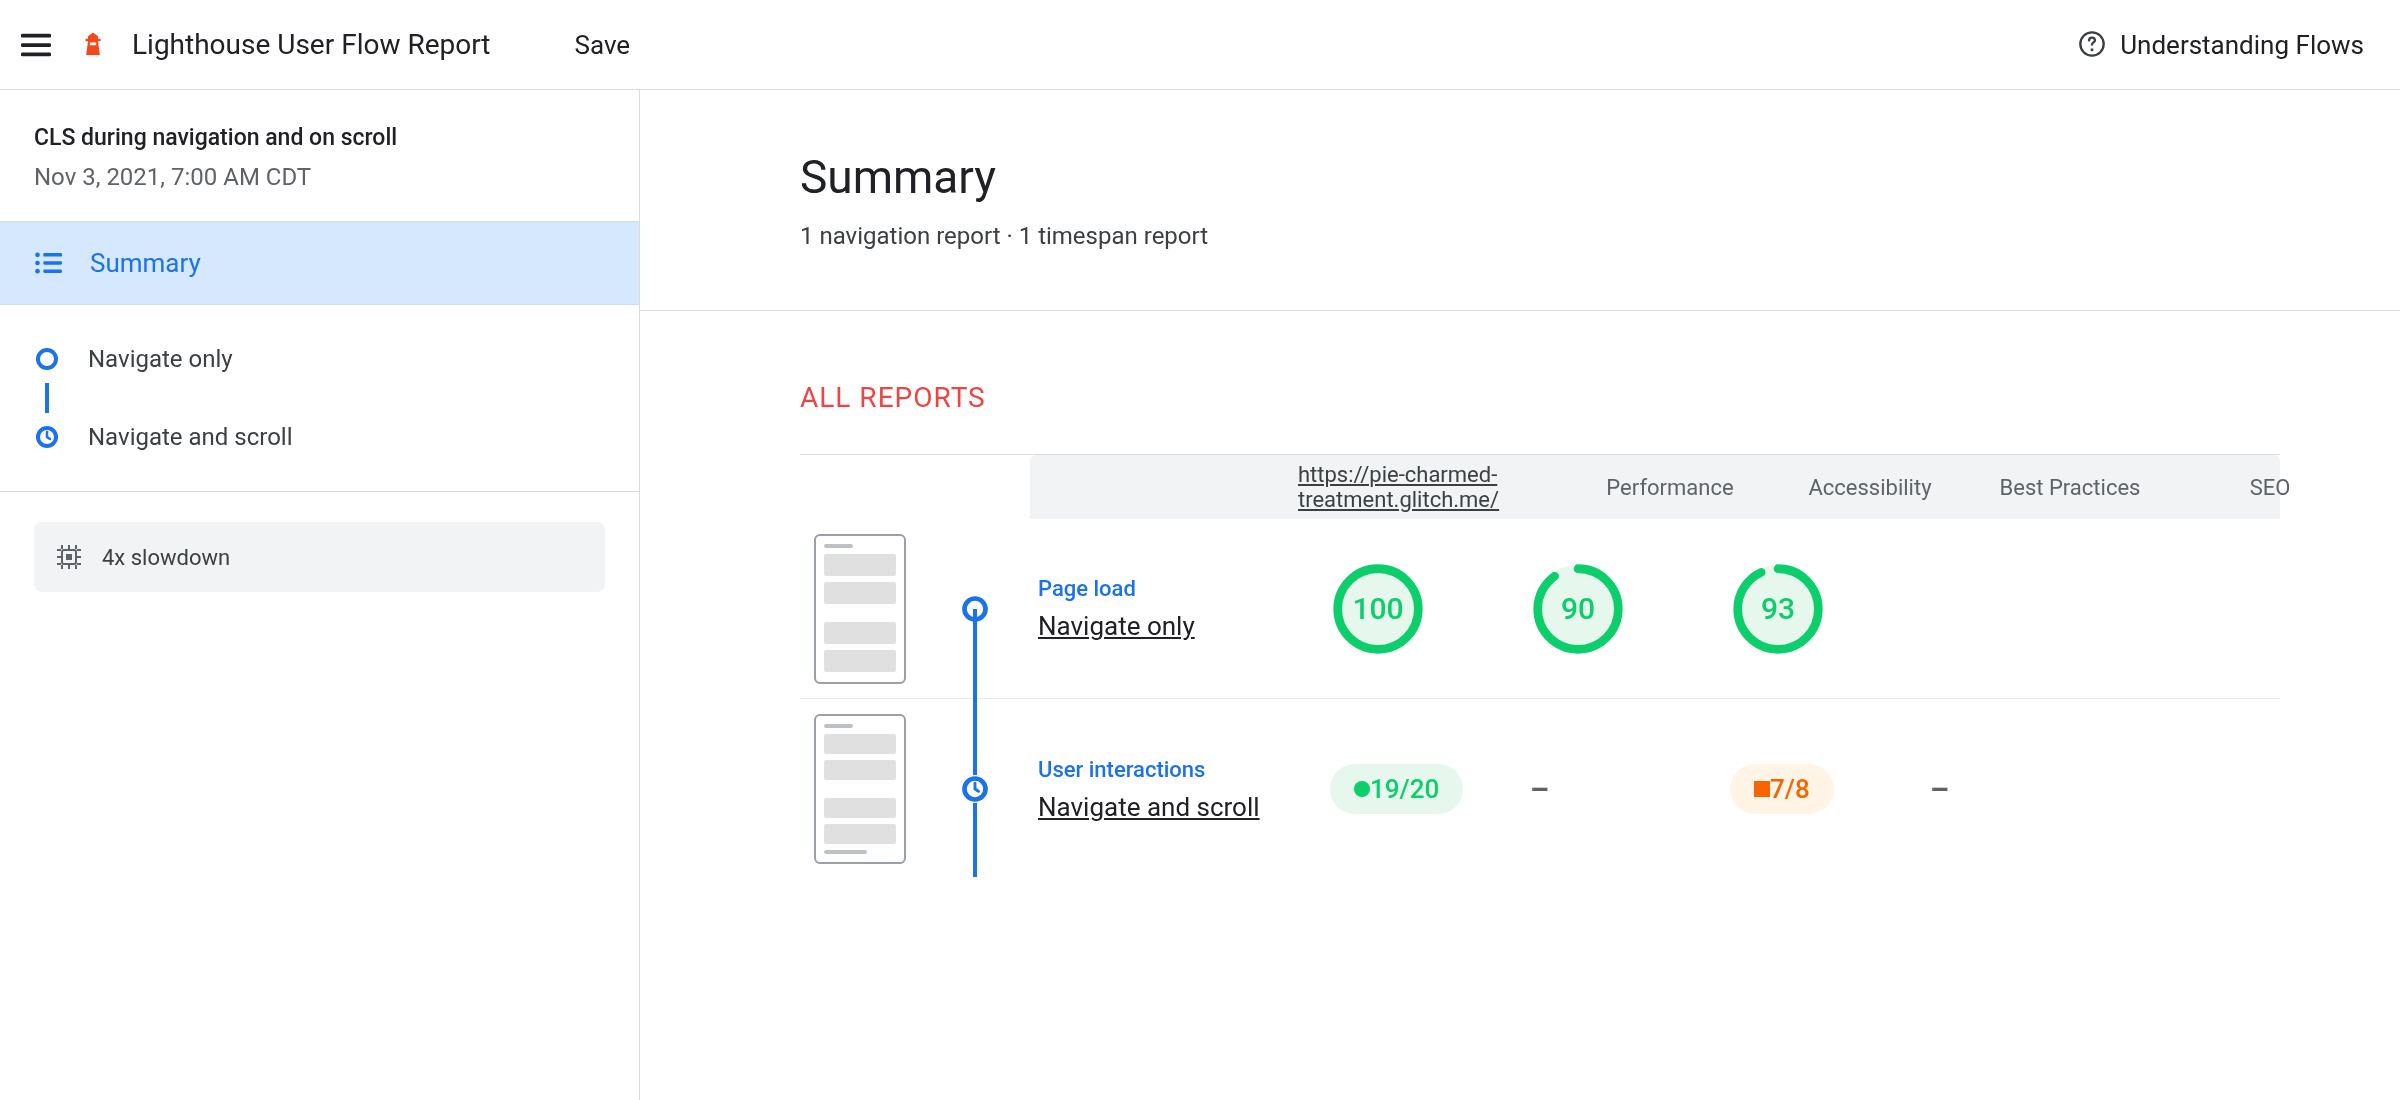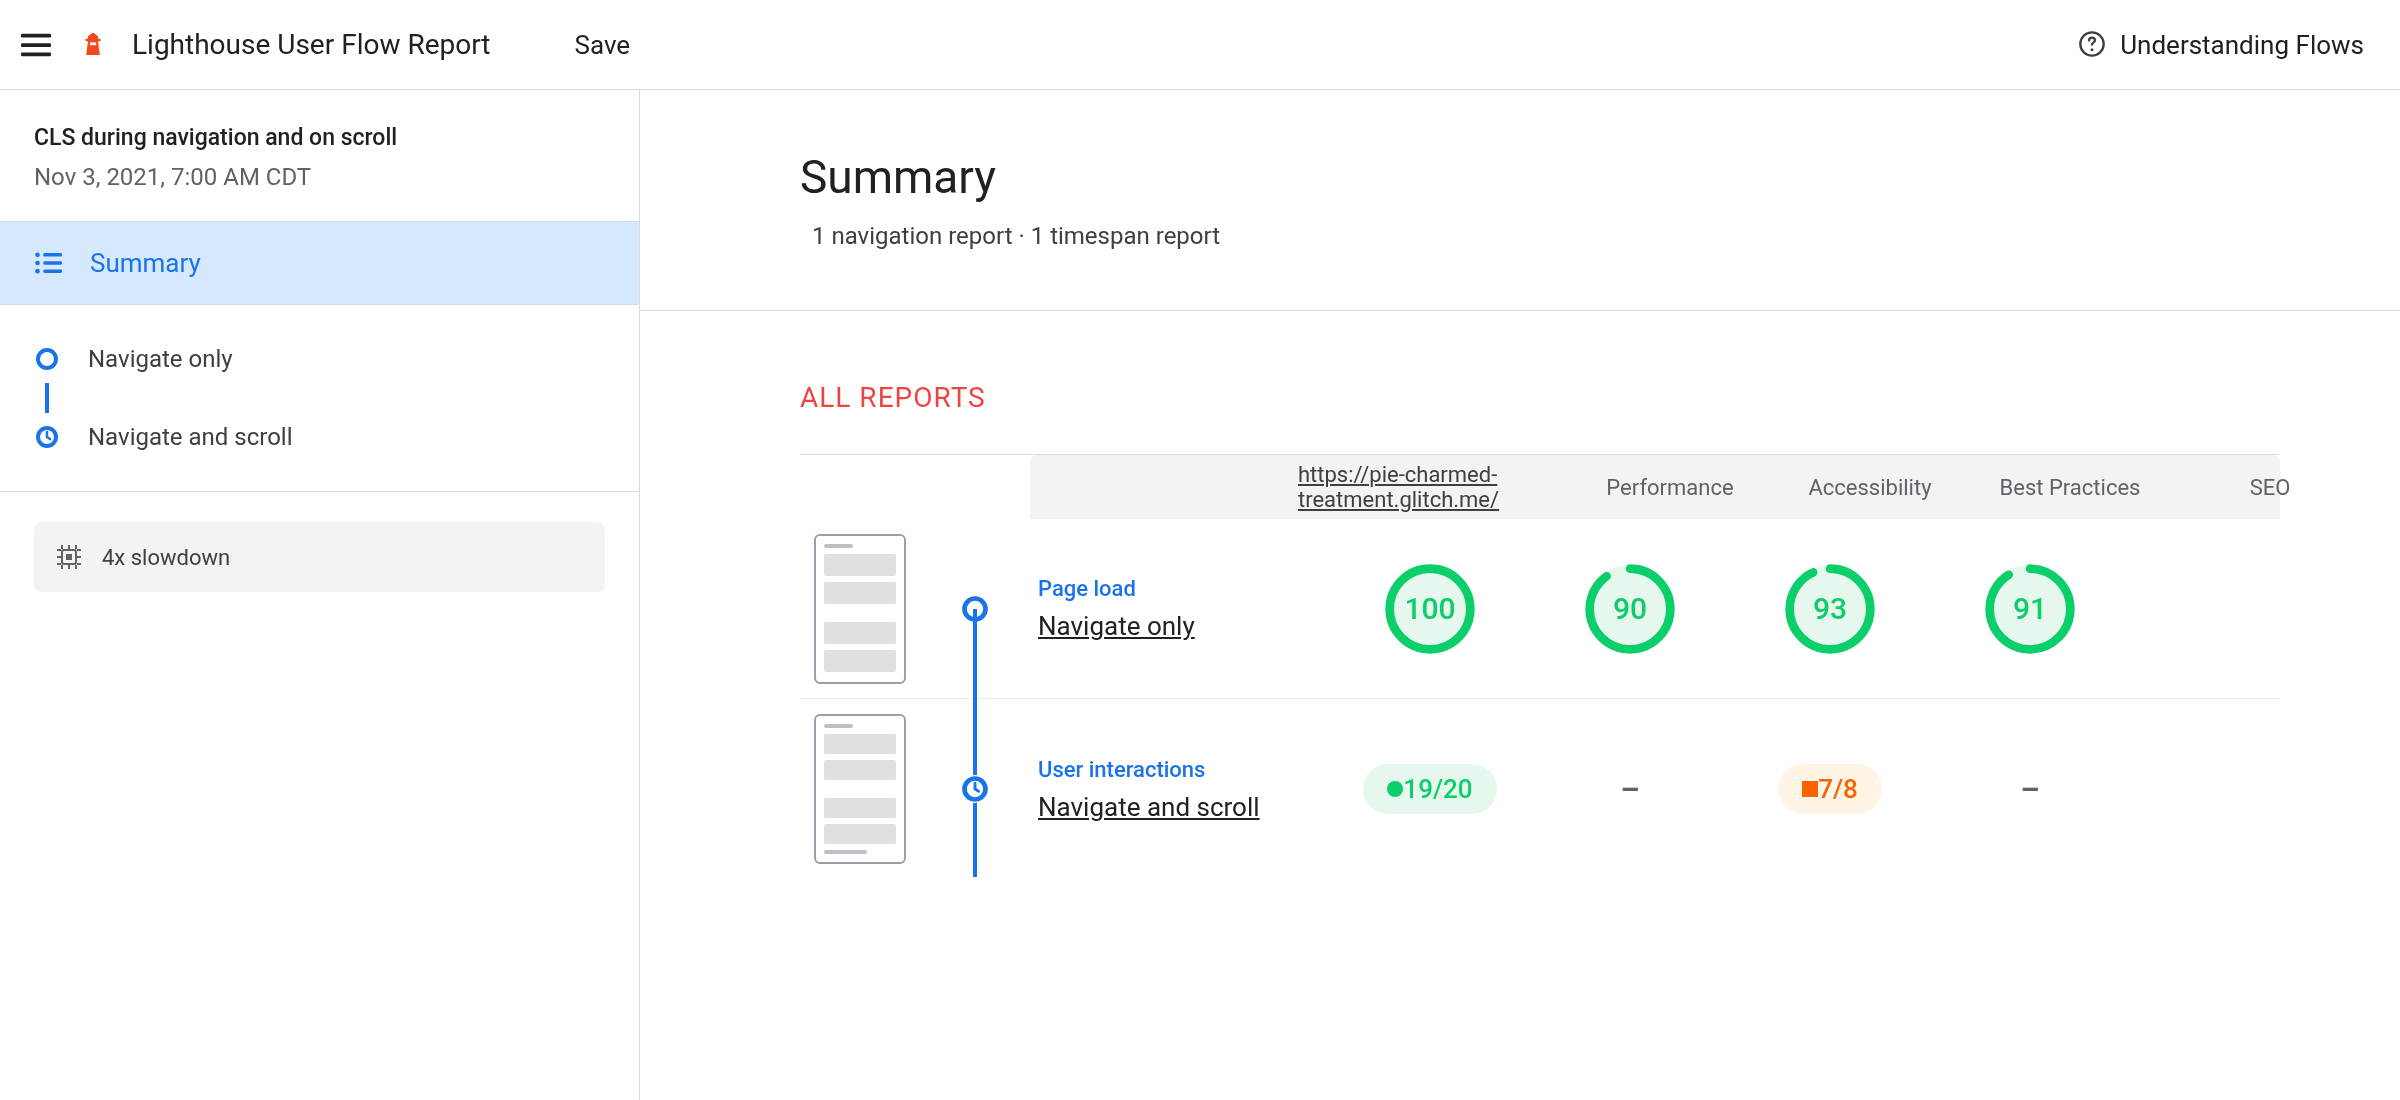--- a/index.html
+++ b/index.html
@@ -64,21 +64,21 @@
   .step-connector-line { width:4px; height:30px; background:#1a73e8; }
 
   
   .env-box { margin:30px 34px; background:#f1f3f4; border-radius:8px; padding:22px 22px; display:flex;flex-direction:column;gap:16px; }
   .env-row { display:flex;align-items:center;gap:20px; font-size:22px; color:#3c4043; }
 
   
   .main { flex:1; overflow:auto; }
   .summary-head { padding: 60px 0 60px 160px; }
   .summary-title { font-size:46px; font-weight:400; margin-bottom:18px; }
-  .summary-sub   { font-size:24px; color:#3c4043;margin-left:12px; }
+  .summary-sub   { font-size:24px; color:#3c4043; }
 
   .divider-full { height:1px; background:#dadce0; }
 
   .reports-wrap { padding: 70px 120px 0 160px; }
   .all-reports-label { font-size:28px; letter-spacing:1px; color:#ef4444; margin-bottom:40px; }
 
   
   .report-table { width: 100%; max-width: 1480px; }
   .rt-head {
     display:grid;
@@ -110,21 +110,21 @@
 
   .vtimeline-cell{position:relative;height:100%;}
   .vtimeline-line{position:absolute;left:50%;transform:translateX(-50%);top:50%;bottom:-100%;width:4px;background:#1a73e8;}
   .vtimeline-top-half-line{position:absolute;left:50%;transform:translateX(-50%);top:-50%;bottom:50%;width:4px;background:#1a73e8;}
 
   .step-labels{display:flex;flex-direction:column;gap:10px;padding-left:8px;}
   .step-type{font-size:22px;color:#1a73e8;font-weight:500;}
   .step-name{font-size:26px;color:#202124;text-decoration:underline;cursor:pointer;}
 
   
-  .gauge-cell{display:flex;justify-content:center;}
+  .gauge-cell{display:flex;}
   .gauge{width:96px;height:96px;position:relative;}
   .gauge svg{width:100%;height:100%;transform:rotate(-90deg);}
   .gauge-label{
     position:absolute;inset:0;display:flex;align-items:center;justify-content:center;
     font-size:30px;font-weight:500;color:#0cce6b;
   }
   .gauge-bg-circle{fill:#e6f7ee;}
   .gauge-arc{fill:none;stroke:#0cce6b;stroke-width:9;stroke-linecap:round;}
 
   
@@ -281,26 +281,20 @@
                   <circle class="gauge-bg-circle" cx="50" cy="50" r="46"></circle>
                   <circle class="gauge-arc" cx="50" cy="50" r="42" stroke-dasharray="263.89378290154264" stroke-dashoffset="26.38937829015426"></circle>
                 </svg><div class="gauge-label">90</div></div>
             </div>
           <div class="gauge-cell">
               <div class="gauge"><svg viewBox="0 0 100 100">
                   <circle class="gauge-bg-circle" cx="50" cy="50" r="46"></circle>
                   <circle class="gauge-arc" cx="50" cy="50" r="42" stroke-dasharray="263.89378290154264" stroke-dashoffset="18.47256480310797"></circle>
                 </svg><div class="gauge-label">93</div></div>
             </div>
-          <div class="gauge-cell">
-              <div class="gauge"><svg viewBox="0 0 100 100">
-                  <circle class="gauge-bg-circle" cx="50" cy="50" r="46"></circle>
-                  <circle class="gauge-arc" cx="50" cy="50" r="42" stroke-dasharray="263.89378290154264" stroke-dashoffset="23.75044046113883"></circle>
-                </svg><div class="gauge-label">91</div></div>
-            </div>
         </div>
 
         <div class="rt-row last">
           <div style="display:flex;justify-content:center;">
             <div class="thumb">
               <div class="tline" style="width:40%"></div>
               <div class="tblock"></div>
                 <div class="tblock"></div>
               <div style="height:6px"></div>
               <div class="tblock"></div>

